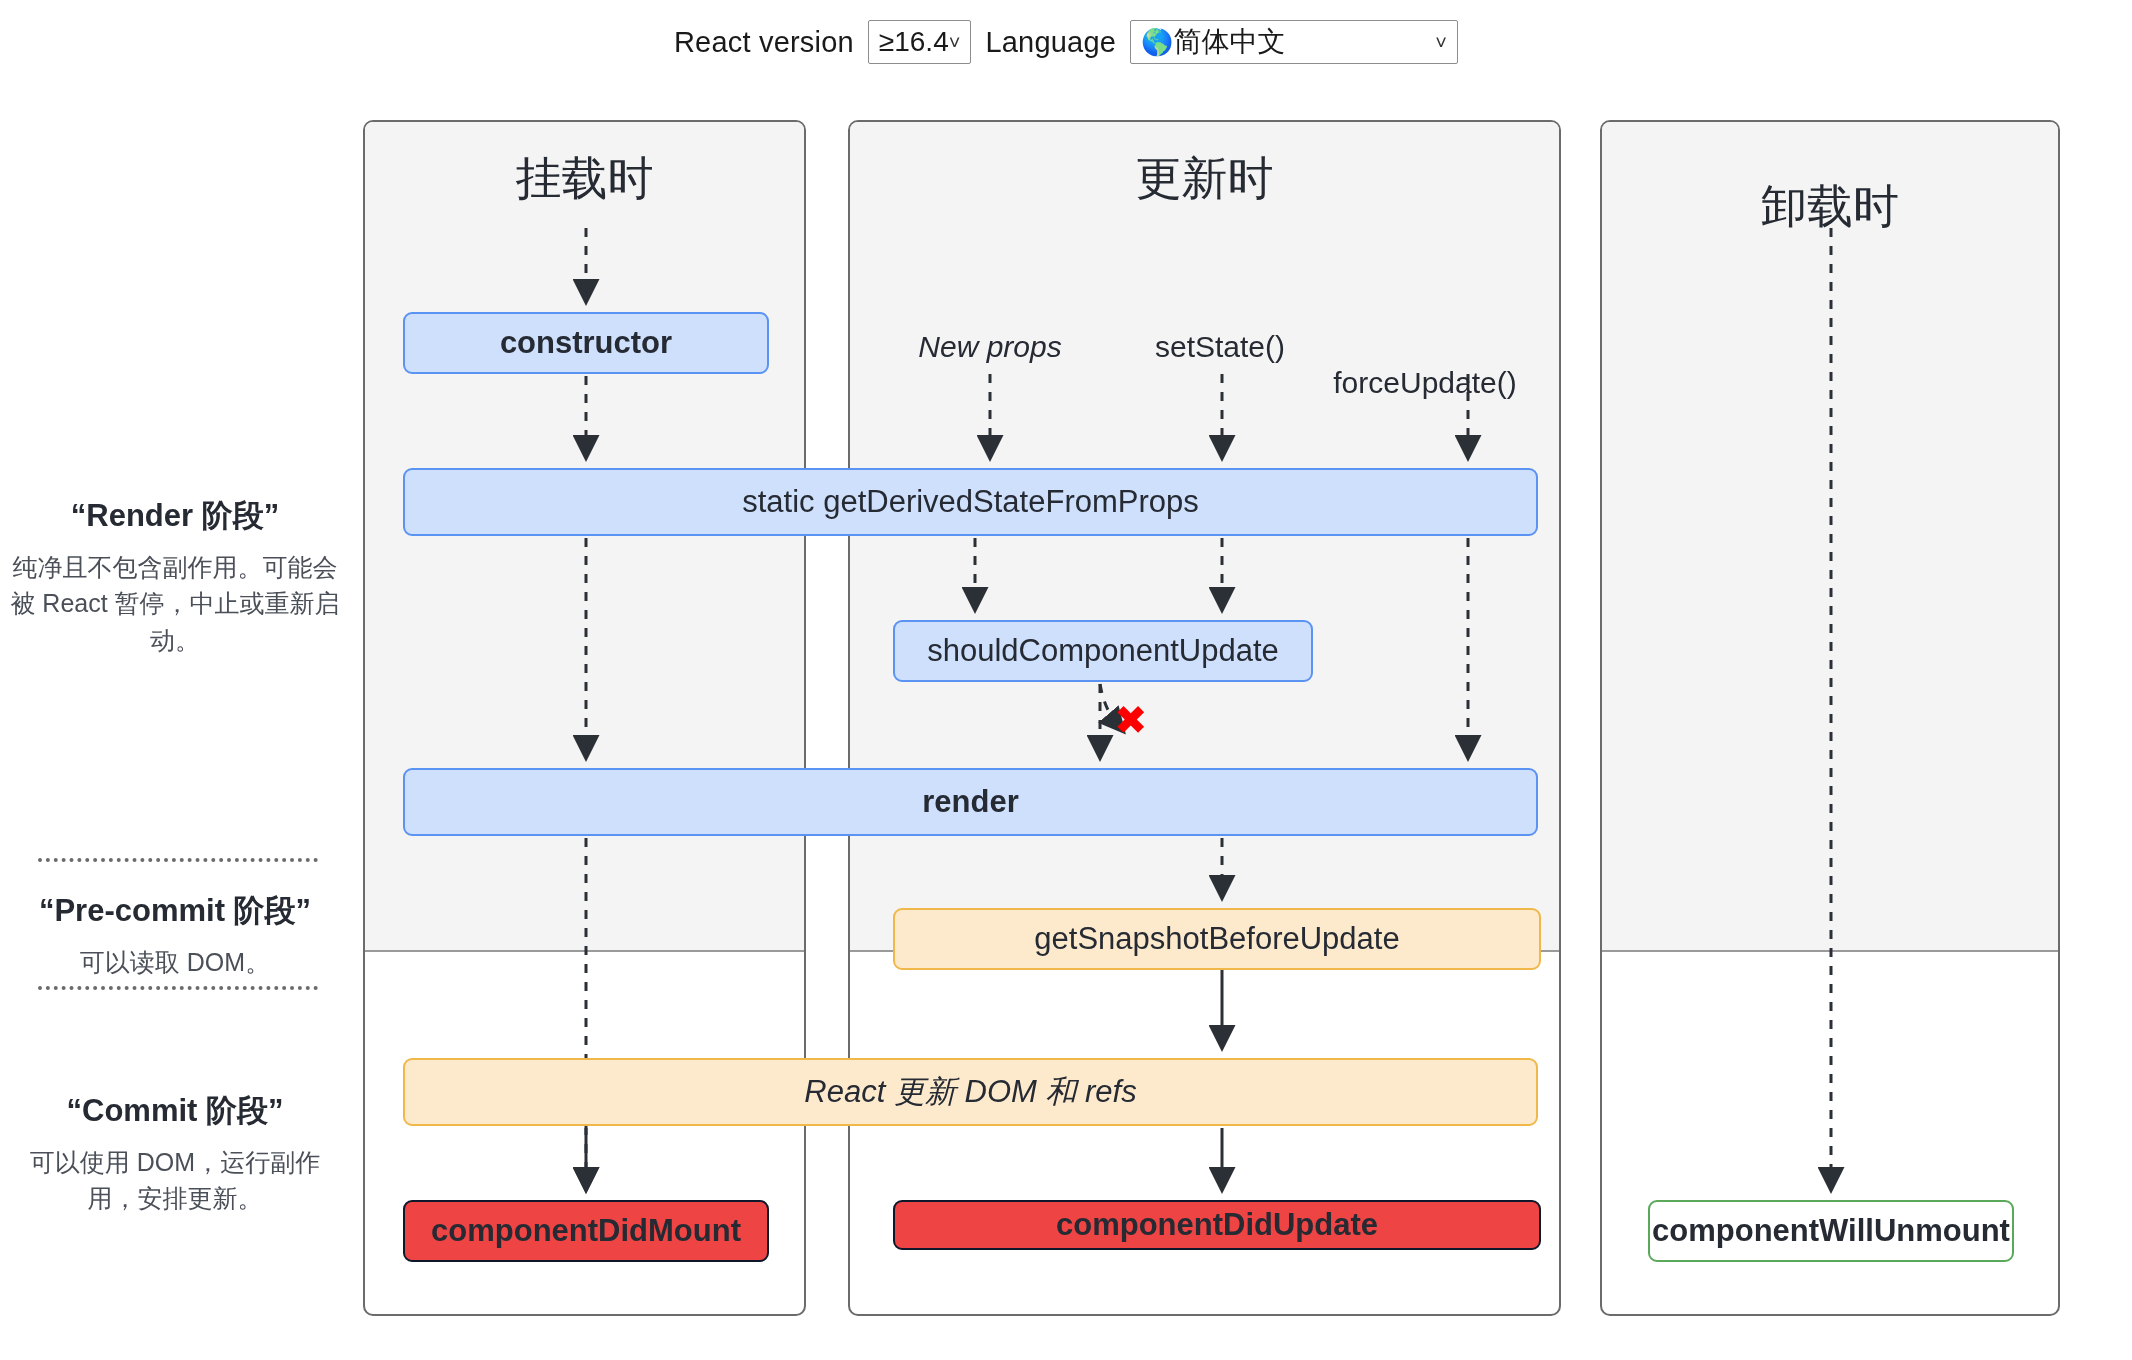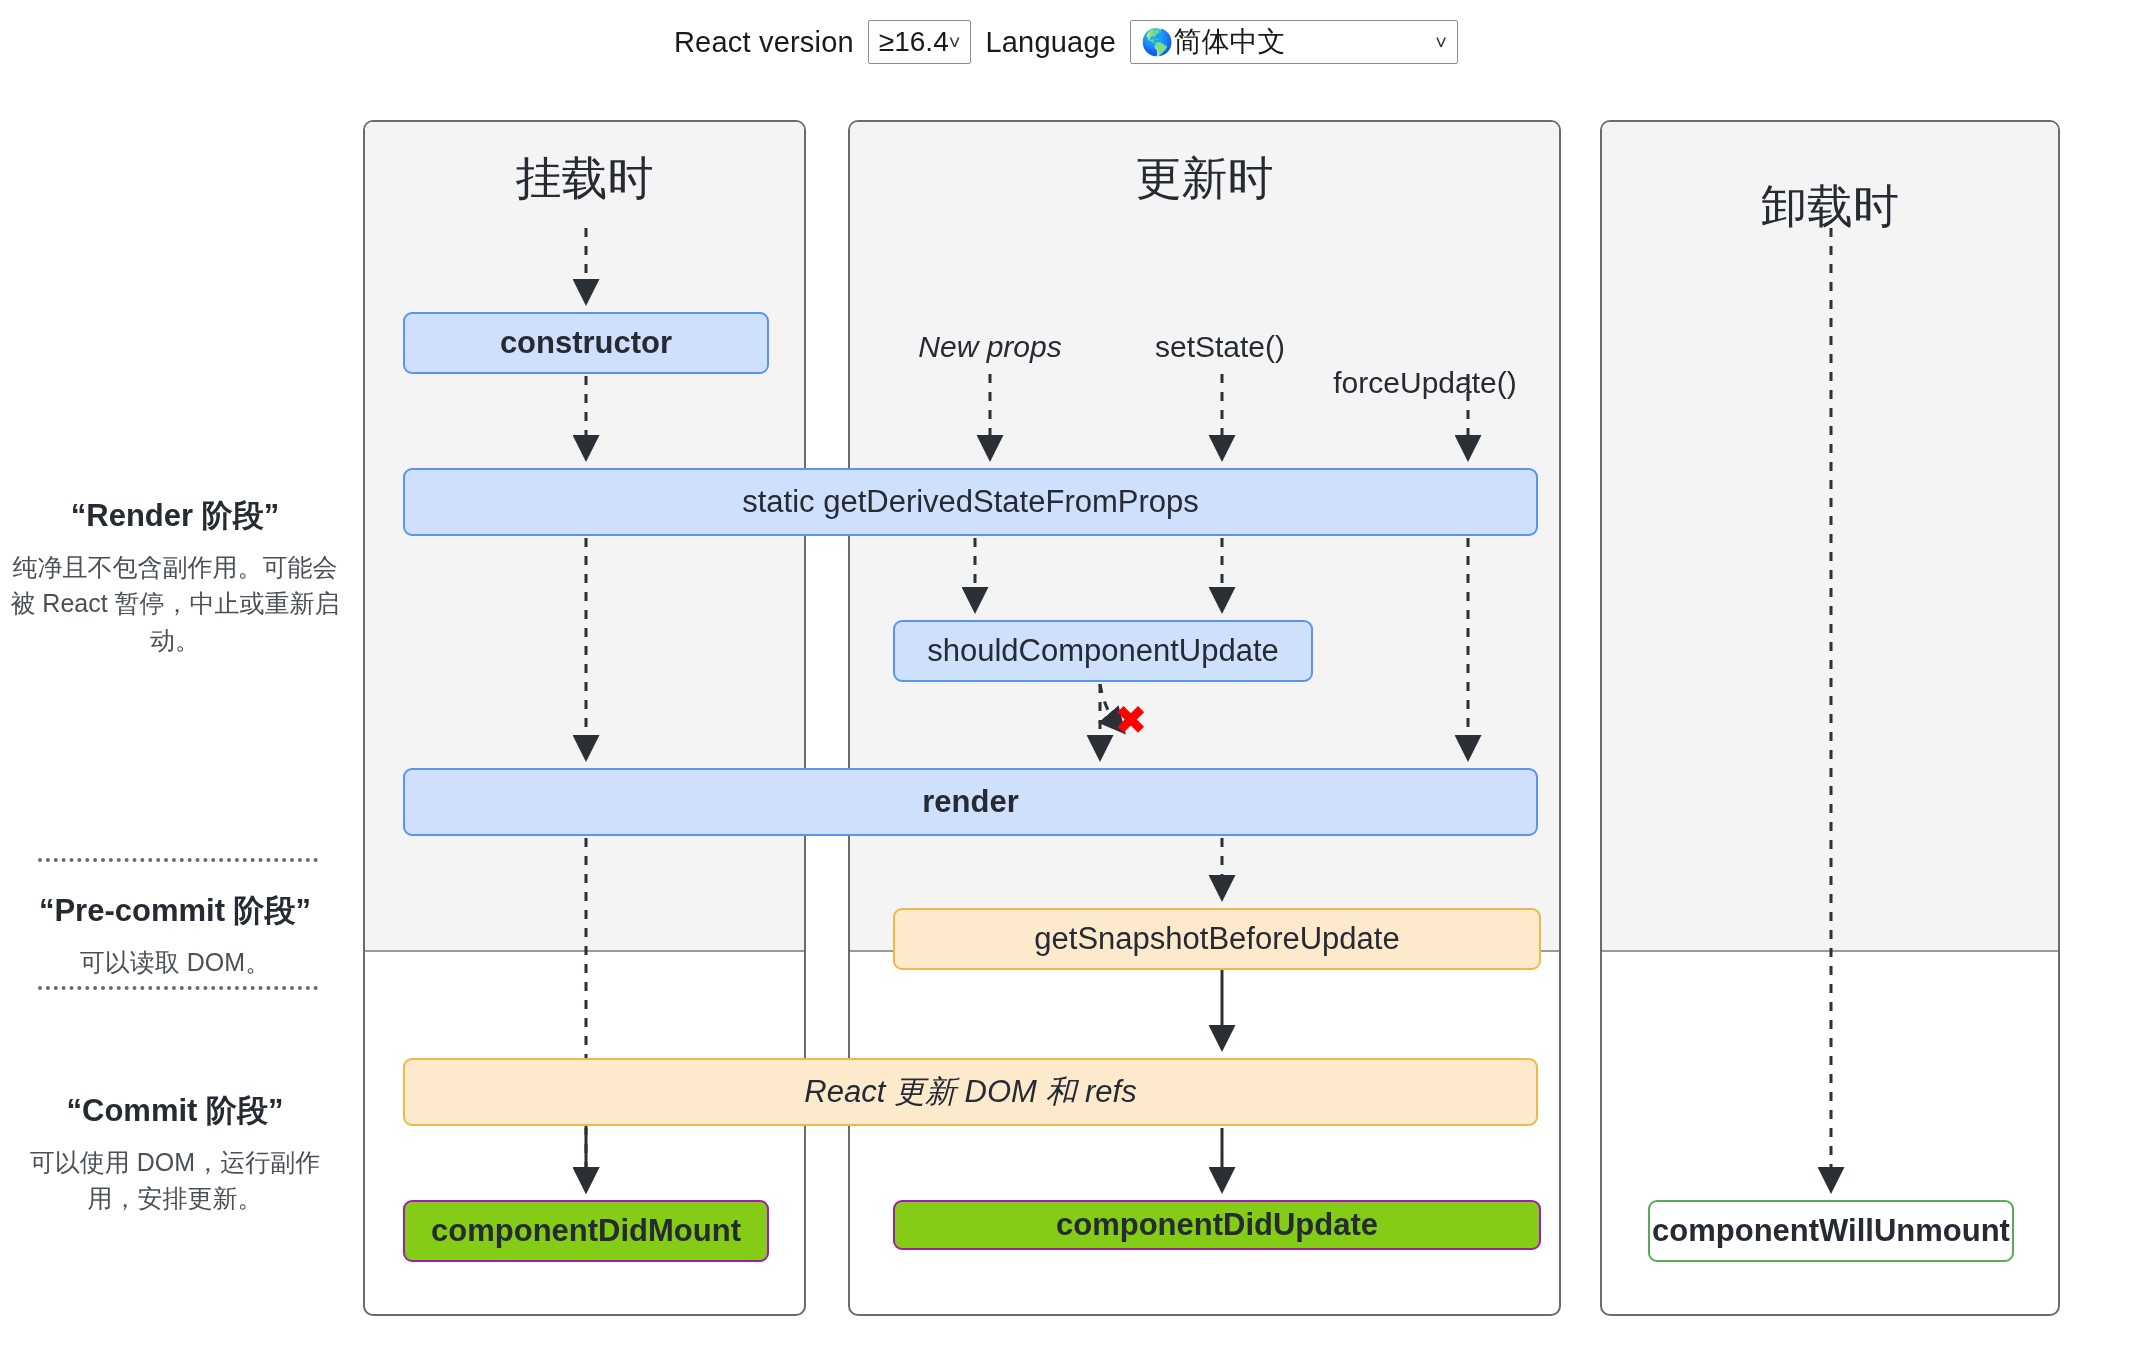--- a/index.html
+++ b/index.html
@@ -79,21 +79,21 @@
     display: flex; align-items: center; justify-content: center;
     border-radius: 9px;
     font-size: 31px;
     line-height: 1.1;
     text-align: center;
     z-index: 5;
     cursor: default;
   }
   .node.blue  { background: #cfe0fd; border: 2px solid #5b93f3; }
   .node.amber { background: #fdeacd; border: 2px solid #f0b849; }
-  .node.green { background: #84cc16; border: 2px solid #a21caf; }
+  .node.green { background: #ef4444; border: 2px solid #0f172a; }
   .node.green-outline { background: #ffffff; border: 2.5px solid #5aa85a; }
   .node.bold  { font-weight: bold; }
   .node.italic { font-style: italic; }
 
   
   #n-constructor { left: 403px;  top: 312px;  width: 366px; height: 62px; }
   #n-gdsfp       { left: 403px;  top: 468px;  width: 1135px; height: 68px; }
   #n-scu         { left: 893px;  top: 620px;  width: 420px; height: 62px; }
   #n-render      { left: 403px;  top: 768px;  width: 1135px; height: 68px; }
   #n-gsbu        { left: 893px;  top: 908px;  width: 648px; height: 62px; }

